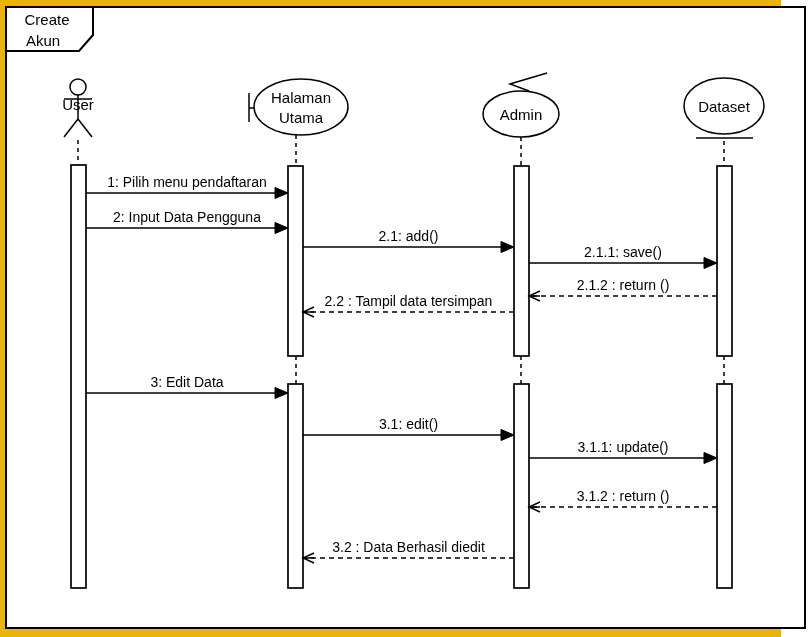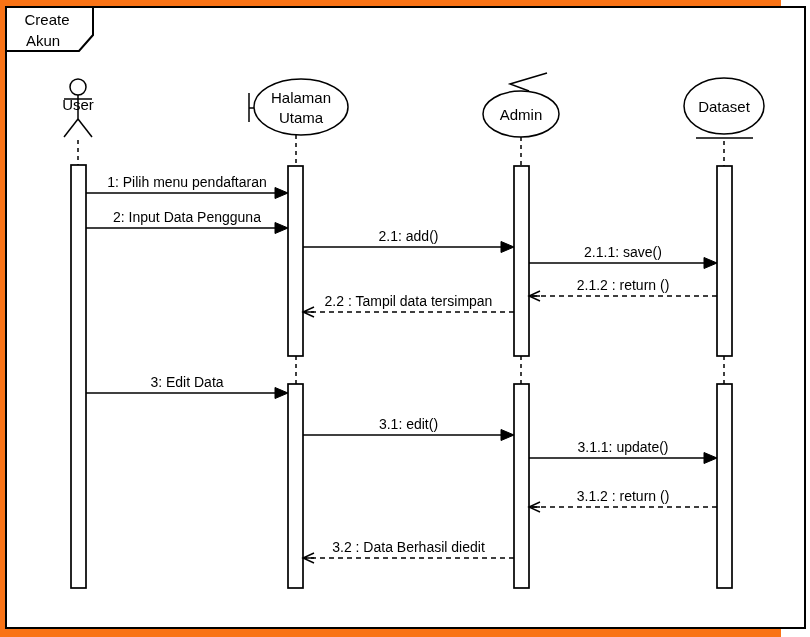--- a/index.html
+++ b/index.html
@@ -1,20 +1,20 @@
 <!DOCTYPE html>
 <html><head>
 <meta charset="utf-8">
 <style>
   html, body { margin: 0; padding: 0; background: #ffffff; }
   #stage {
     position: relative;
     width: 781px;
     height: 637px;
-    background: #f97316;
+    background: #eab308;
     font-family: "Liberation Sans", sans-serif;
   }
   svg { display: block; }
   text {
     font-family: "Liberation Sans", sans-serif;
     fill: #000000;
   }
   .msg-label { font-size: 14px; }
   .head-label { font-size: 15px; }
   .title-label { font-size: 15px; }

